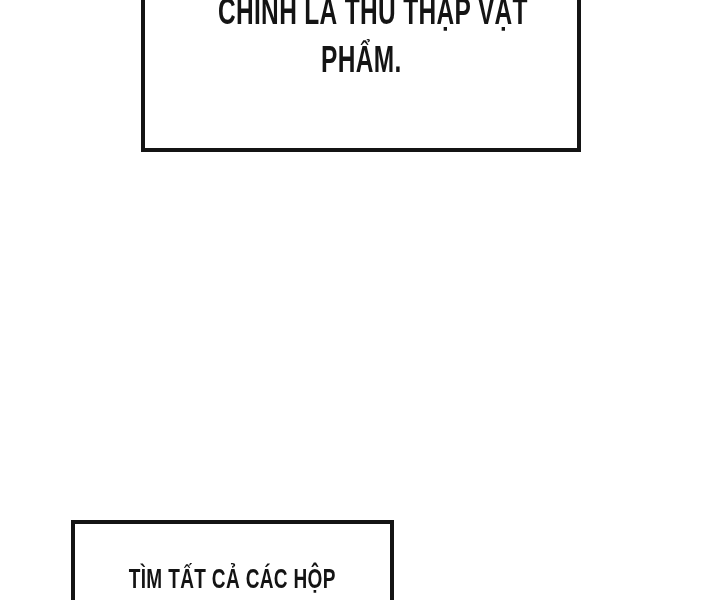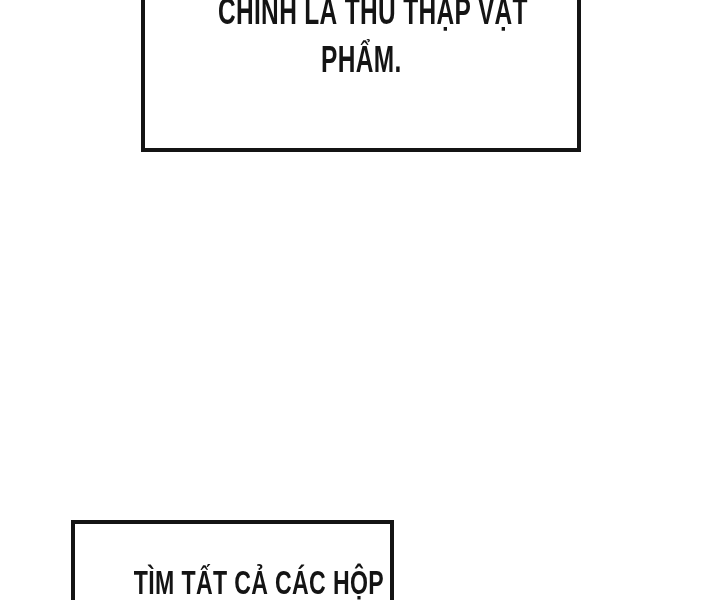--- a/index.html
+++ b/index.html
@@ -43,21 +43,21 @@
     font-weight: 700;
   }
   .caption-line > span {
     display: inline-block;
     transform: scaleX(0.68);
     transform-origin: center top;
     letter-spacing: 0.5px;
   }
   .top .line-1 { top: 30px; font-size: 36px; }
   .top .line-2 { top: 78px; font-size: 36px; }
-  .bottom .line-1 { top: 41px; font-size: 34px; }
+  .bottom .line-1 { top: 41px; font-size: 28px; }
 </style>
 </head>
 <body>
 
 <div class="caption-box top">
   <div class="caption-line line-1">
     <span>CHÍNH LÀ THU THẬP VẬT</span>
   </div>
   <div class="caption-line line-2">
     <span>PHẨM.</span>

